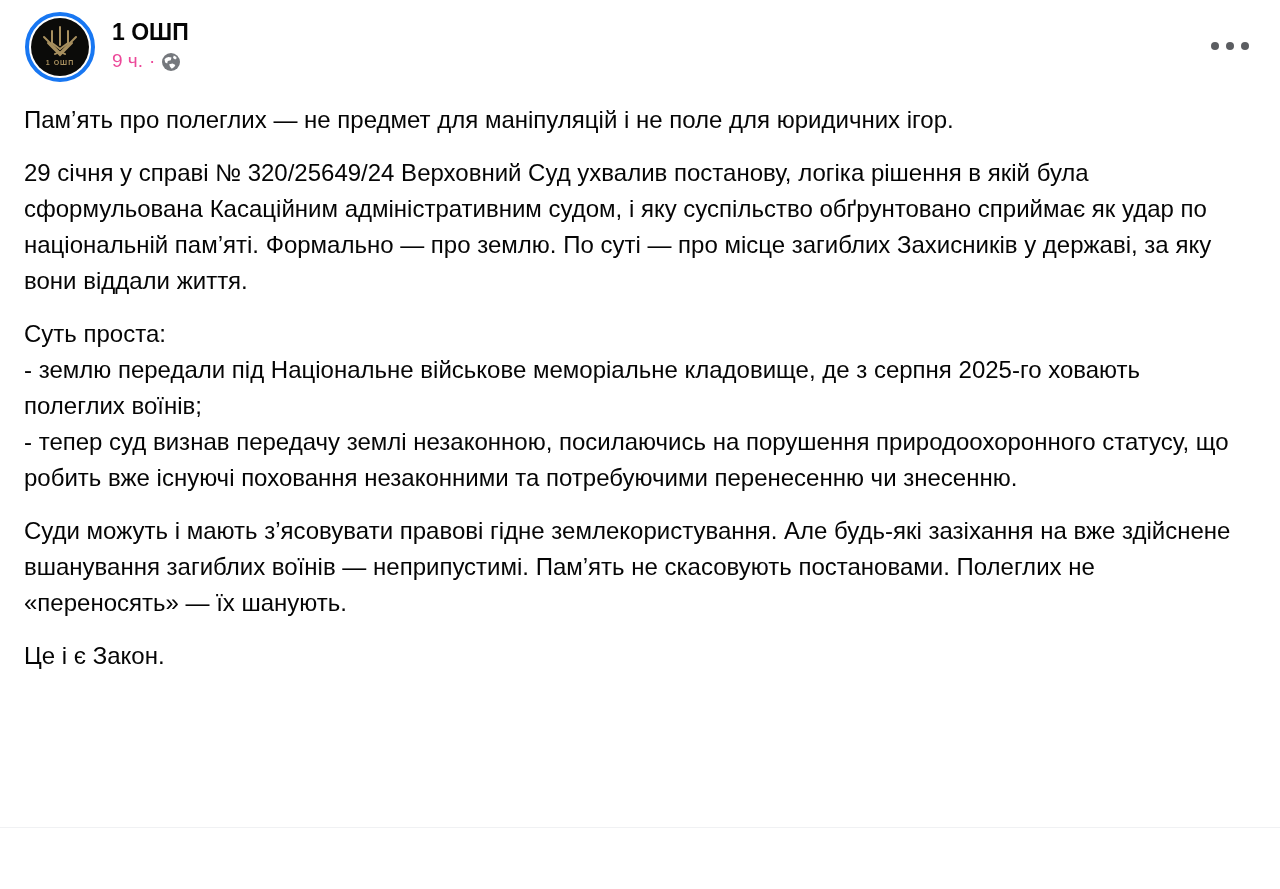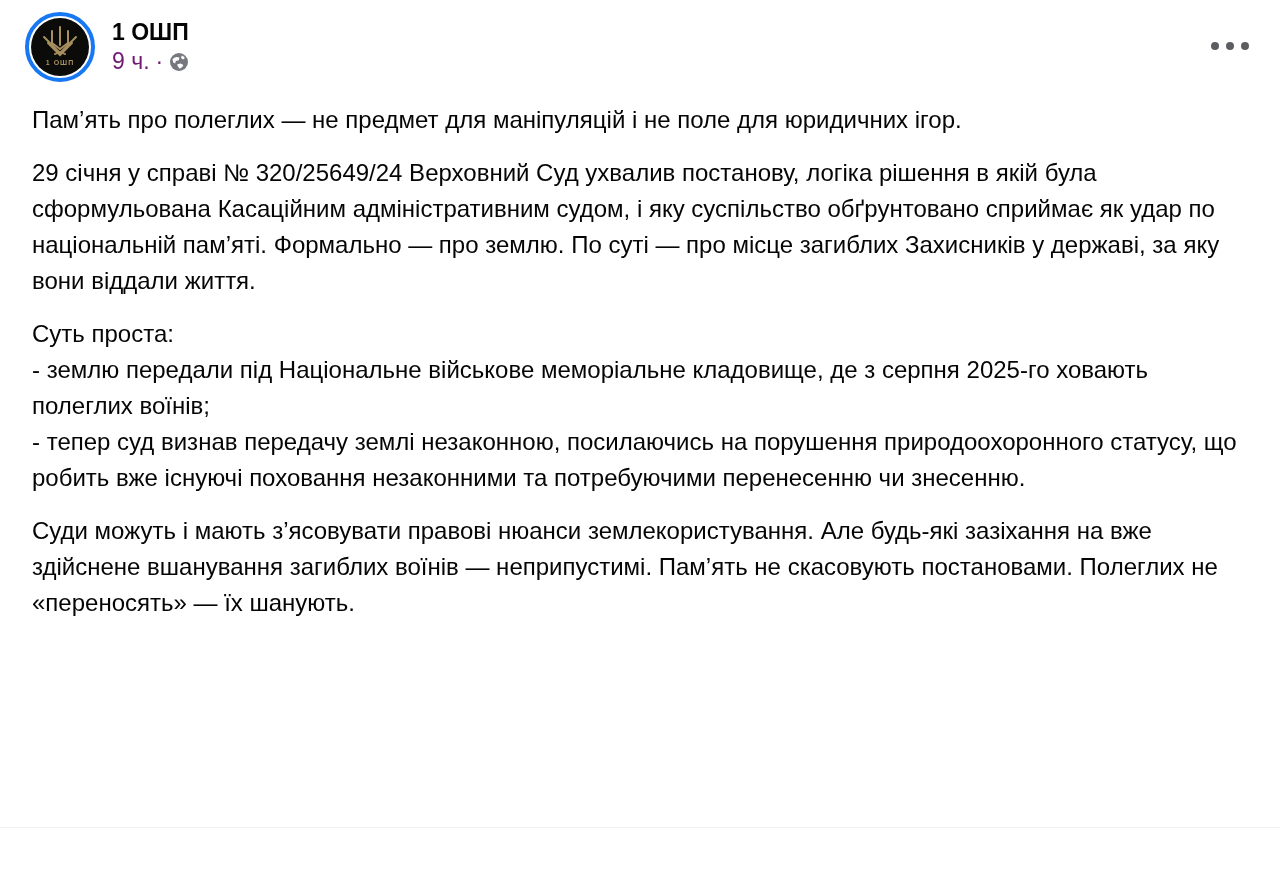--- a/index.html
+++ b/index.html
@@ -41,22 +41,22 @@
     font-size: 23px;
     font-weight: 700;
     color: #050505;
     line-height: 28px;
     cursor: pointer;
   }
   .post-meta {
     display: flex;
     align-items: center;
     margin-top: 4px;
-    font-size: 23px;
-    color: #701a75;
+    font-size: 19px;
+    color: #ec4899;
     line-height: 22px;
   }
   .post-meta .sep { margin: 0 6px; }
   .post-meta svg { display: block; margin-top: 1px; }
 
   .menu-btn {
     position: absolute;
     top: 28px;
     right: 26px;
     width: 48px;
@@ -76,21 +76,20 @@
     background: #5b5d61;
     margin: 0 3.5px;
   }
 
   .post-body {
     padding: 0 37px 0 24px;
     margin-top: 20px;
     font-size: 24px;
     line-height: 36px;
     color: #050505;
-    margin-left: 8px;
   }
   .post-body p.para {
     white-space: pre-line;
     margin: 0 0 17px 0;
   }
   .post-body p.para:last-child { margin-bottom: 0; }
 
   .bottom-divider {
     position: absolute;
     left: 0;
@@ -145,18 +144,19 @@
     </div>
 
   </div>
 
   <div class="post-body">
       <p class="para">Пам’ять про полеглих — не предмет для маніпуляцій і не поле для юридичних ігор.</p>
       <p class="para">29 січня у справі № 320/25649/24 Верховний Суд ухвалив постанову, логіка рішення в якій була сформульована Касаційним адміністративним судом, і яку суспільство обґрунтовано сприймає як удар по національній пам’яті. Формально — про землю. По суті — про місце загиблих Захисників у державі, за яку вони віддали життя.</p>
       <p class="para">Суть проста:
 - землю передали під Національне військове меморіальне кладовище, де з серпня 2025-го ховають полеглих воїнів;
 - тепер суд визнав передачу землі незаконною, посилаючись на порушення природоохоронного статусу, що робить вже існуючі поховання незаконними та потребуючими перенесенню чи знесенню.</p>
-      <p class="para">Суди можуть і мають з’ясовувати правові нюанси землекористування. Але будь-які зазіхання на вже здійснене вшанування загиблих воїнів — неприпустимі. Пам’ять не скасовують постановами. Полеглих не «переносять» — їх шанують.</p>
+      <p class="para">Суди можуть і мають з’ясовувати правові гідне землекористування. Але будь-які зазіхання на вже здійснене вшанування загиблих воїнів — неприпустимі. Пам’ять не скасовують постановами. Полеглих не «переносять» — їх шанують.</p>
+      <p class="para">Це і є Закон.</p>
     </div>
 
   <div class="bottom-divider"></div>
 
 </div>
 
 </body></html>

